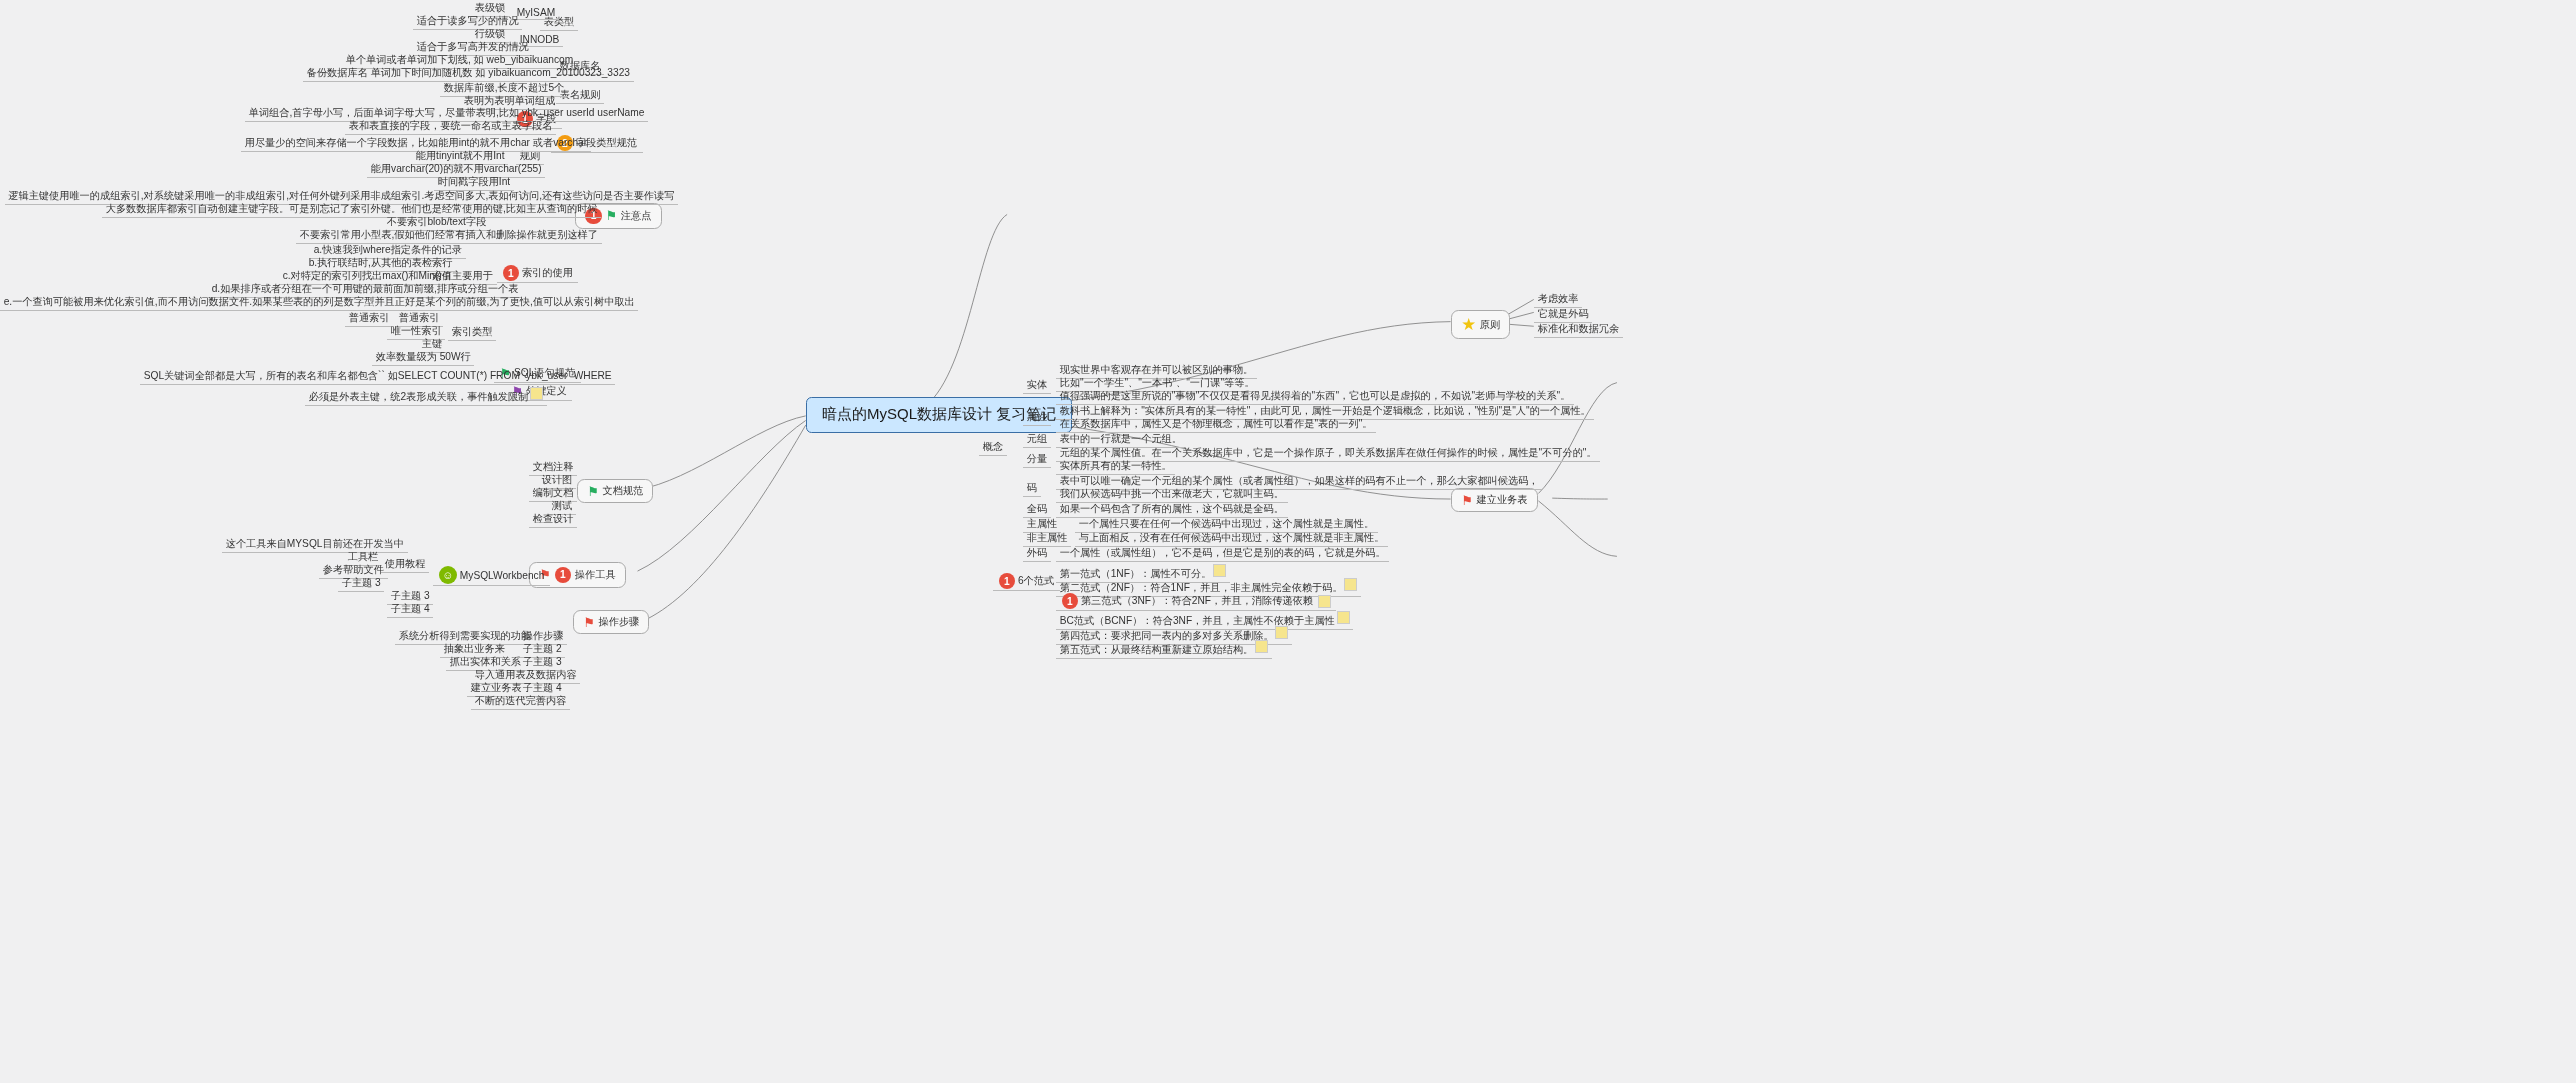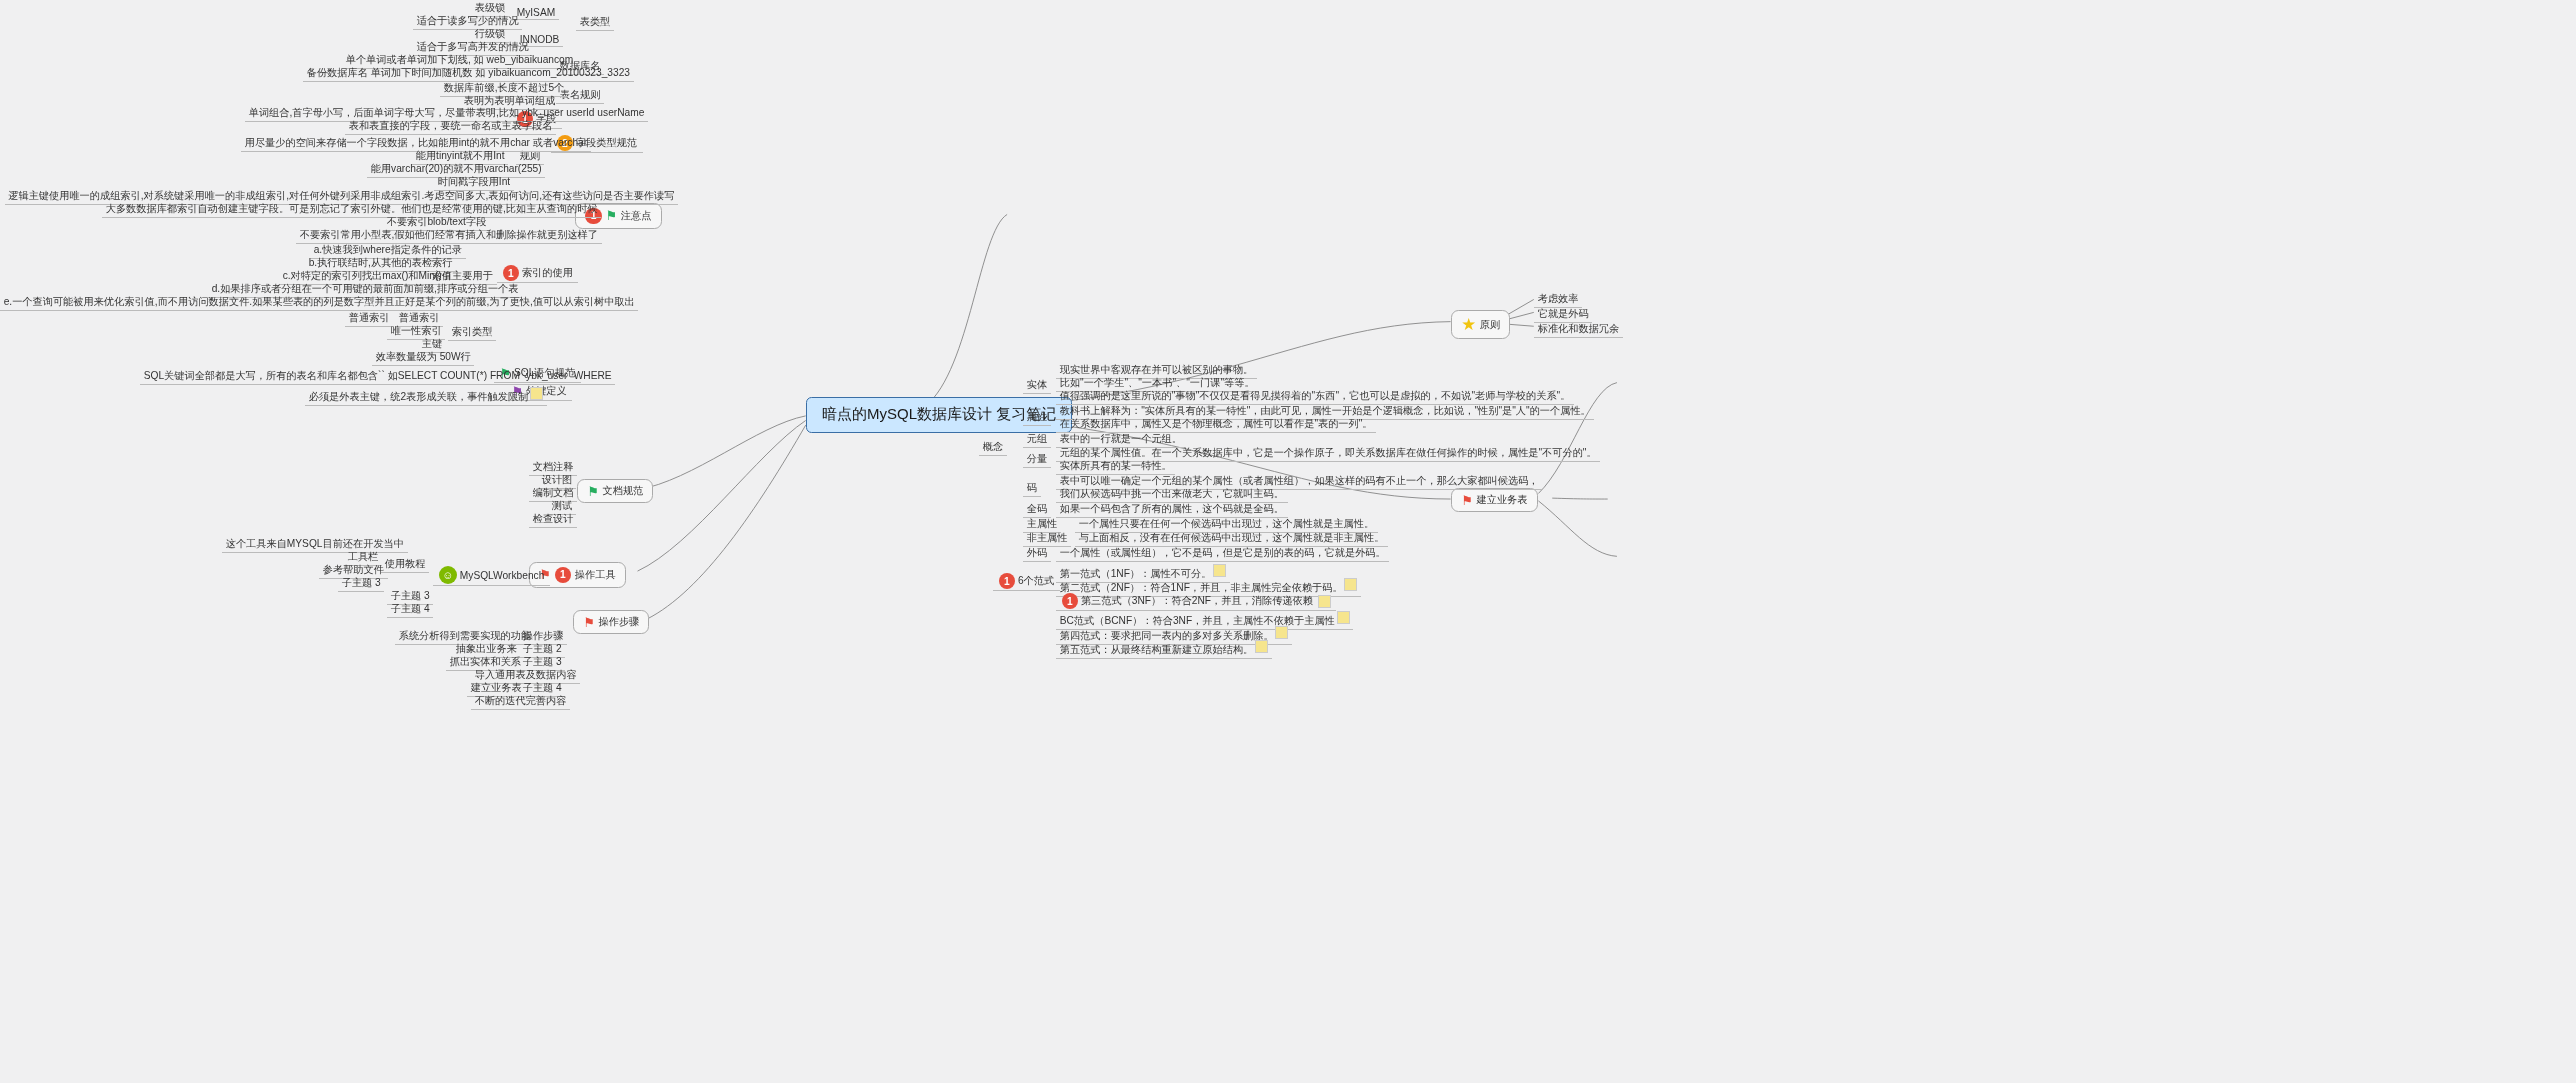--- a/index.html
+++ b/index.html
@@ -91,21 +91,21 @@
 <div class="node leaf" style="left:1056px;top:610px"><span>BC范式（BCNF）：符合3NF，并且，主属性不依赖于主属性</span><span class="note"></span></div>
 <div class="node leaf" style="left:1056px;top:625px"><span>第四范式：要求把同一表内的多对多关系删除。</span><span class="note"></span></div>
 <div class="node leaf" style="left:1056px;top:639px"><span>第五范式：从最终结构重新建立原始结构。</span><span class="note"></span></div>
 
 <div class="node branch" style="left:575px;top:203px">
     <span class="ico i-red">1</span>
     <span class="i-flag flg-g">⚑</span>
     <span>注意点</span>
   </div>
 
-<div class="node leaf" style="left:576px;top:14px;">表类型</div>
+<div class="node leaf" style="left:540px;top:14px;">表类型</div>
 <div class="node leaf" style="left:513px;top:6.5px">MyISAM</div>
 <div class="node leaf" style="left:471px;top:0px;text-align:right">表级锁</div>
 <div class="node leaf" style="left:413px;top:13px;text-align:right">适合于读多写少的情况</div>
 <div class="node leaf" style="left:516px;top:33px">INNODB</div>
 <div class="node leaf" style="left:471px;top:26px;text-align:right">行级锁</div>
 <div class="node leaf" style="left:413px;top:39px;text-align:right">适合于多写高并发的情况</div>
 
 <div class="node leaf" style="left:556px;top:58px;text-align:right">数据库名</div>
 <div class="node leaf" style="left:342px;top:52px;text-align:right">单个单词或者单词加下划线, 如 web_yibaikuancom</div>
 <div class="node leaf" style="left:303px;top:65px;text-align:right">备份数据库名 单词加下时间加随机数 如 yibaikuancom_20100323_3323</div>
@@ -190,20 +190,20 @@
 <div class="node leaf" style="left:387px;top:588px;text-align:right">子主题 3</div>
 <div class="node leaf" style="left:387px;top:601px;text-align:right">子主题 4</div>
 
 <div class="node branch" style="left:573px;top:610px">
     <span class="i-flag flg-r">⚑</span>
     <span>操作步骤</span>
   </div>
 <div class="node leaf" style="left:519px;top:628px;text-align:right">操作步骤</div>
 <div class="node leaf" style="left:395px;top:628px;text-align:right">系统分析得到需要实现的功能</div>
 <div class="node leaf" style="left:519px;top:641px;text-align:right">子主题 2</div>
-<div class="node leaf" style="left:452px;top:641px;text-align:right">抽象出业务来</div>
+<div class="node leaf" style="left:440px;top:641px;text-align:right">抽象出业务来</div>
 <div class="node leaf" style="left:519px;top:654px;text-align:right">子主题 3</div>
 <div class="node leaf" style="left:446px;top:654px;text-align:right">抓出实体和关系</div>
 <div class="node leaf" style="left:471px;top:667px;text-align:right">导入通用表及数据内容</div>
 <div class="node leaf" style="left:519px;top:680px;text-align:right">子主题 4</div>
 <div class="node leaf" style="left:467px;top:680px;text-align:left">建立业务表</div>
 <div class="node leaf" style="left:471px;top:693px;text-align:right">不断的迭代完善内容</div>
 
 
 </body></html>

